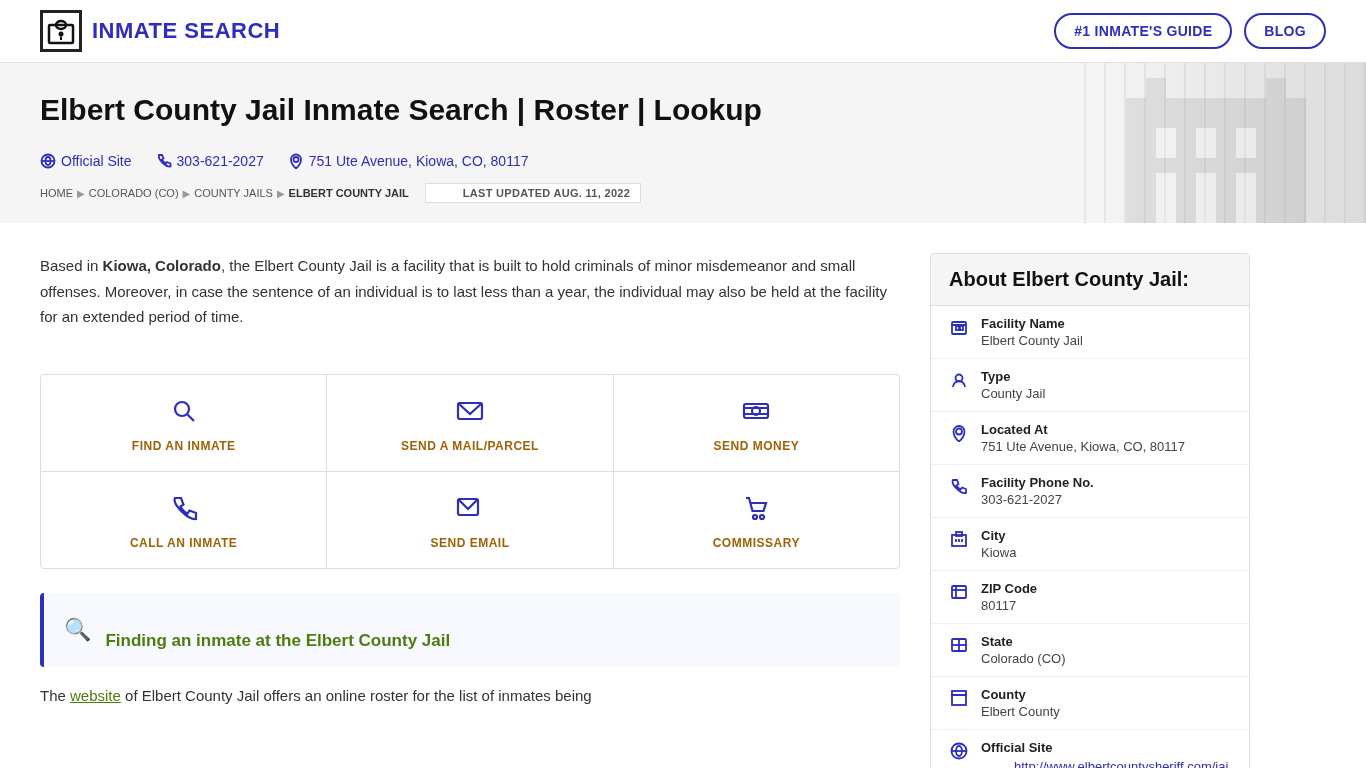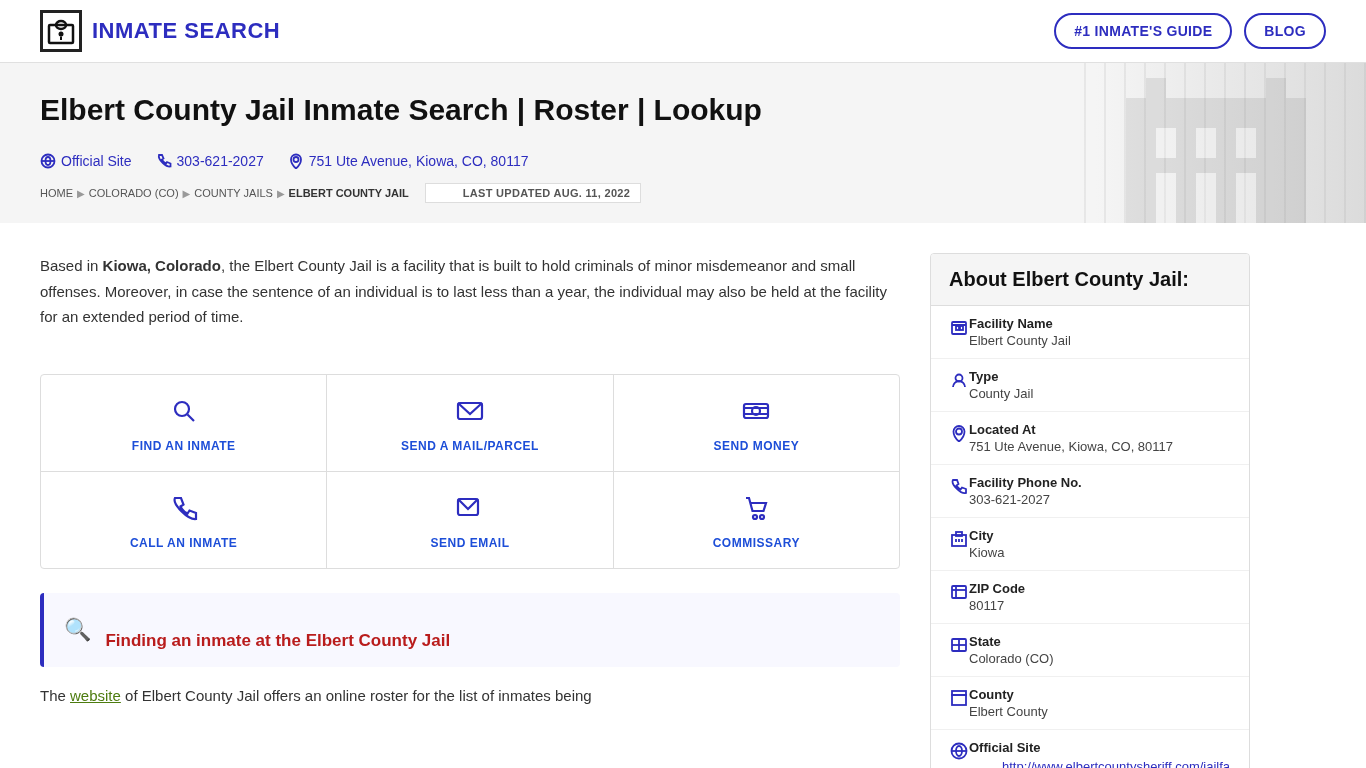--- a/index.html
+++ b/index.html
@@ -176,21 +176,21 @@
     .action-cell:last-child { border-right: none; }
     .action-icon {
       color: #2d2dbf;
       font-size: 26px;
       margin-bottom: 10px;
       line-height: 1;
     }
     .action-label {
       font-size: 12px;
       font-weight: bold;
-      color: #1d4ed8;
+      color: #a16207;
       letter-spacing: 0.5px;
       text-align: center;
       text-transform: uppercase;
     }
 
     
     .finding-section {
       background: #f8f8ff;
       border-left: 4px solid #2d2dbf;
       border-radius: 4px;
@@ -200,21 +200,21 @@
       gap: 14px;
       margin-bottom: 16px;
     }
     .finding-icon {
       color: #2d2dbf;
       font-size: 22px;
     }
     .finding-title {
       font-size: 17px;
       font-weight: bold;
-      color: #b91c1c;
+      color: #4d7c0f;
       margin-top: 22px;
     }
 
     
     .website-para {
       font-size: 15px;
       line-height: 1.7;
       color: #333;
     }
     .website-link { color: #4d7c0f; text-decoration: underline; cursor: pointer; }
@@ -229,21 +229,21 @@
       background: #f5f5f5;
       padding: 14px 18px;
       font-size: 20px;
       font-weight: bold;
       color: #111;
       border-bottom: 1px solid #ddd;
     }
     .sidebar-row {
       display: flex;
       align-items: flex-start;
-      gap: 0;
+      gap: 12px;
       padding: 10px 18px;
       border-bottom: 1px solid #f0f0f0;
     }
     .sidebar-row:last-child { border-bottom: none; }
     .sidebar-row-icon {
       color: #2d2dbf;
       font-size: 18px;
       margin-top: 2px;
       flex-shrink: 0;
       width: 20px;

